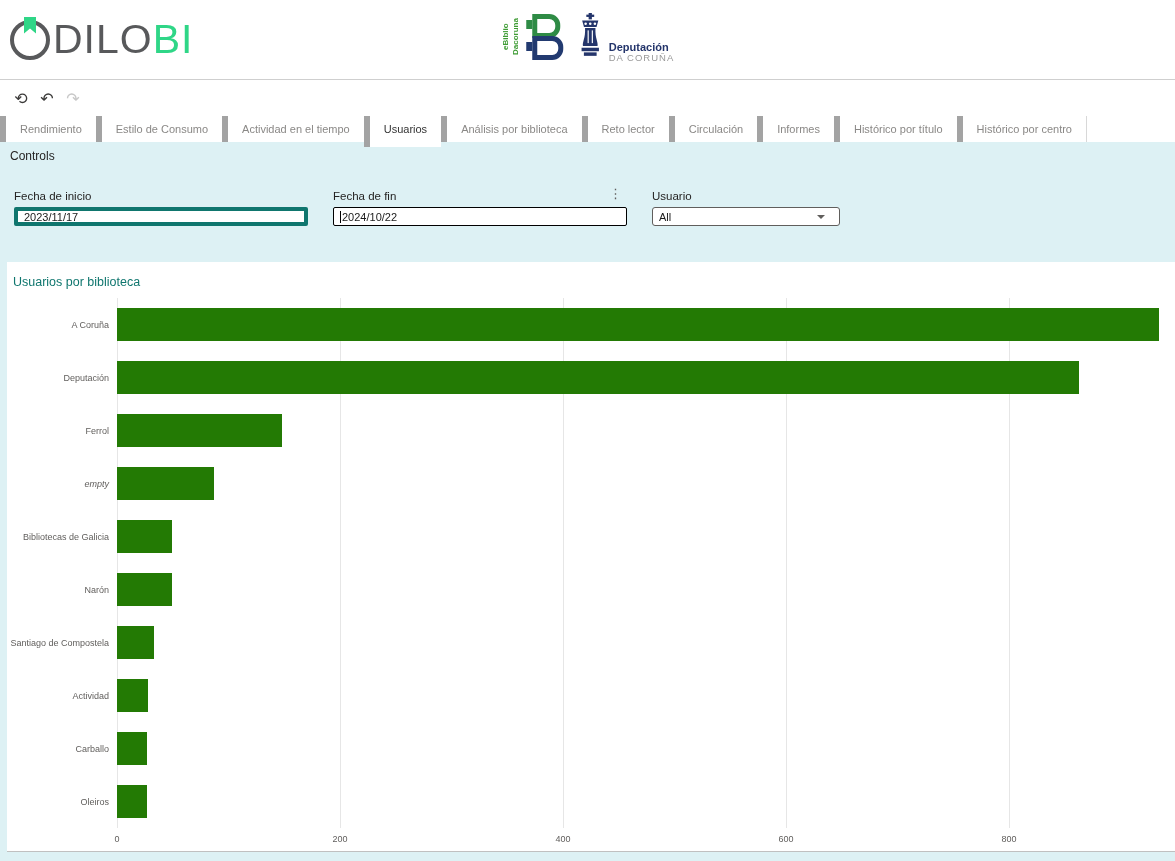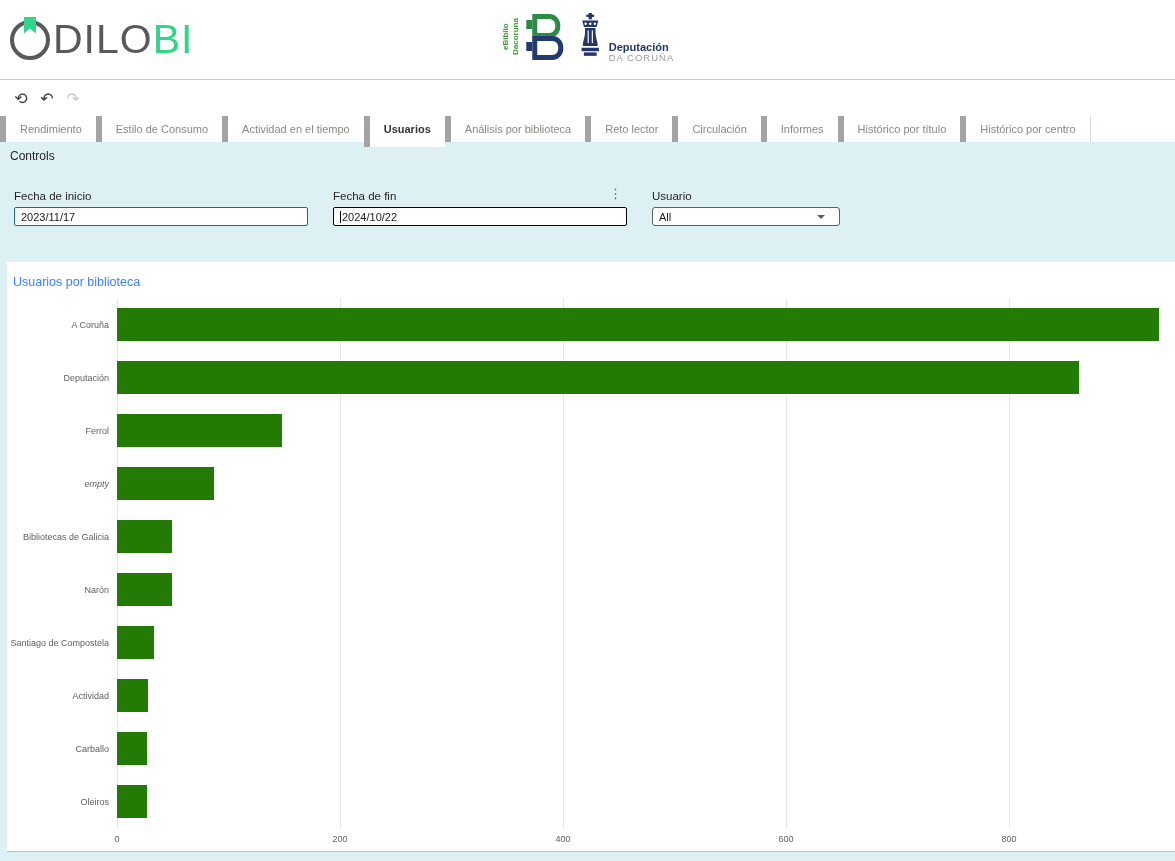--- a/index.html
+++ b/index.html
@@ -56,48 +56,48 @@
     cursor: pointer; background: none; border: none; font-family: inherit; }
   .tool-btn.disabled { color: #c8c8c8; }
 
   
   .tabbar { height: 26px; background: #fff; display: flex; position: relative; z-index: 2; }
   .tab {
     padding: 0 14px; font-size: 11px; color: #8a8886; line-height: 26px;
     border-left: 6px solid #a3a3a3; cursor: pointer; white-space: nowrap;
   }
   .tab:last-child { border-right: 1px solid #d8d8d8; }
-  .tab.active { font-weight: bold; color: #333; background: #fff; height: 31px; text-align: right; }
+  .tab.active { font-weight: normal; color: #333; background: #fff; height: 31px; text-align: right; }
 
   
   .controls-panel { height: 114px; background: #ddf1f4; padding: 7px 0 0 10px; position: relative; z-index: 1; }
   .controls-title { font-size: 12px; color: #252423; }
   .fields { display: flex; margin-top: 27px; margin-left: 4px; }
   .field { position: relative; margin-right: 25px; }
   .field-label { font-size: 11.5px; color: #252423; margin-bottom: 5px; }
   .field-input {
-    width: 294px; height: 19px; background: #fff; border: 1px solid #0f766e;
+    width: 294px; height: 19px; background: #fff; border: 4px solid #0f766e;
     border-radius: 2px; font-size: 11px; color: #1a1a1a; padding: 0 6px;
     font-family: "Liberation Sans", sans-serif; display: flex; align-items: center;
   }
   .field-input.focused { border: 1.5px solid #000; }
   .caret { display: inline-block; width: 1px; height: 12px; background: #000; margin-right: 1px; }
   .kebab { position: absolute; right: 5px; top: -3px; font-size: 13px; color: #605e5c; cursor: pointer; line-height: 1; }
   .dropdown { width: 188px; height: 19px; background: #fff; border: 1px solid #605e5c;
     border-radius: 3px; font-size: 11px; color: #1a1a1a; padding: 4px 6px;
     display: flex; align-items: center; justify-content: space-between; cursor: pointer; }
   .dd-arrow { width: 0; height: 0; border-left: 4px solid transparent;
     border-right: 4px solid transparent; border-top: 4.5px solid #605e5c; margin-right: 8px; }
 
   
   .chart-card {
     margin: 6px 0 0 7px; background: #fff; height: 590px;
     border-bottom: 1px solid #c0c0c0; position: relative;
   }
-  .chart-title { font-size: 12.5px; color: #3b82f6; padding: 13px 0 0 6px; }
+  .chart-title { font-size: 12.5px; color: #0f766e; padding: 13px 0 0 6px; }
   .plot { position: relative; margin-top: 9px; }
   .plot-area { position: relative; margin-left: 110px; margin-right: 12px; height: 530px; }
   .gridline { position: absolute; top: 0; bottom: 0; width: 1px; background: #e6e6e6; }
   .bar-row { position: absolute; left: 0; right: 0; height: 53px; }
   .bar { position: absolute; top: 10px; height: 33px; background: #237a04; cursor: pointer; }
   .row-label {
     position: absolute; width: 102px; text-align: right; font-size: 9px; color: #605e5c;
     line-height: 1.2; transform: translateY(-50%);
   }
   .row-label.italic { font-style: italic; }

